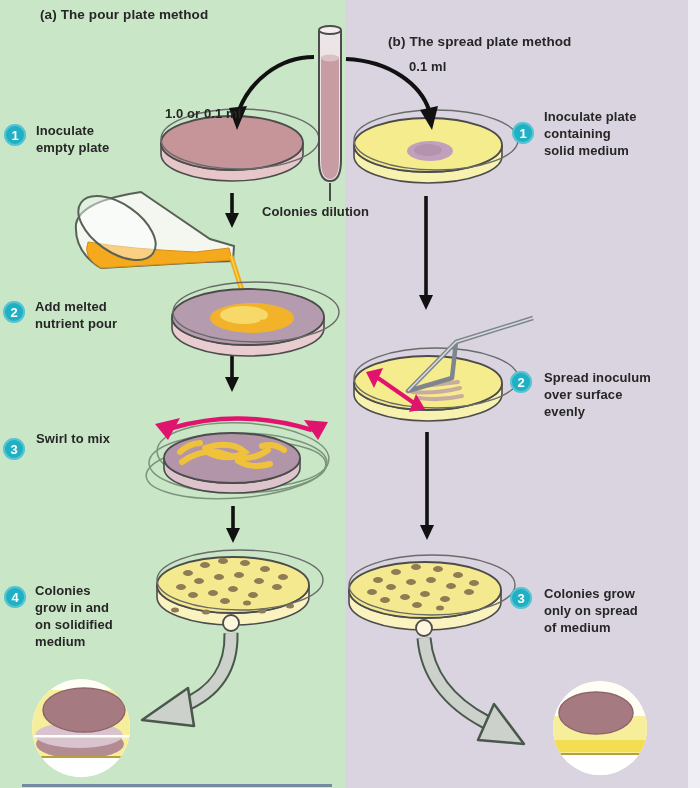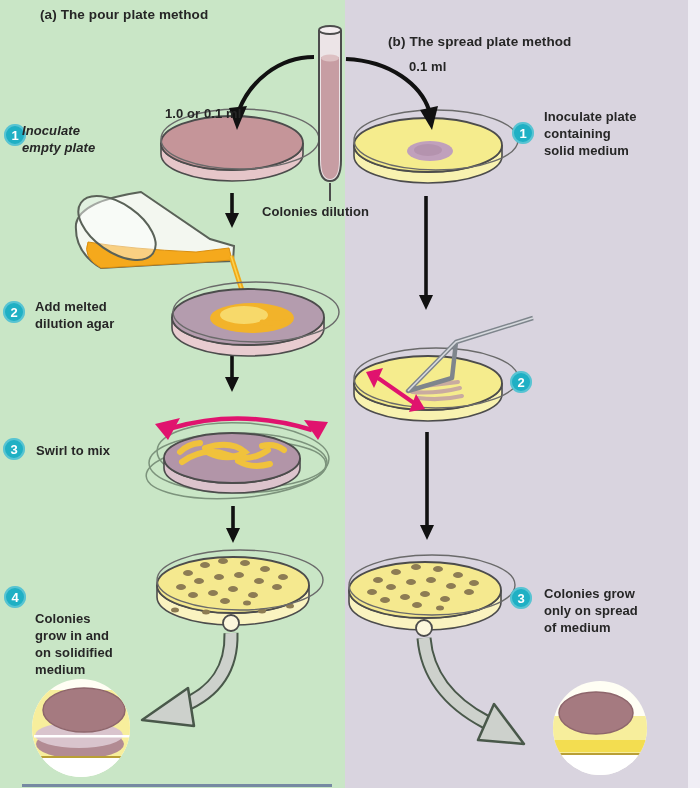--- a/index.html
+++ b/index.html
@@ -247,42 +247,45 @@
   </svg>
 
   <div class="lbl title" style="left:40px;top:6px;">(a) The pour plate method</div>
   <div class="lbl title" style="left:388px;top:4px;margin-top:29px;">(b) The spread plate method</div>
 
   <div class="lbl" style="left:165px;top:58px;margin-top:47px;">1.0 or 0.1 ml</div>
   <div class="lbl" style="left:409px;top:58px;">0.1 ml</div>
   <div class="lbl" style="left:262px;top:203px;">Colonies dilution</div>
 
   <div class="badge" style="left:4px;top:124px;">1</div>
-  <div class="lbl" style="left:22px;top:122px;font-style:italic;">Inoculate
+  <div class="lbl" style="left:36px;top:122px;">Inoculate
 empty plate</div>
 
   <div class="badge" style="left:3px;top:301px;">2</div>
   <div class="lbl" style="left:35px;top:298px;">Add melted
-dilution agar</div>
+nutrient pour</div>
 
   <div class="badge" style="left:3px;top:438px;">3</div>
-  <div class="lbl" style="left:36px;top:442px;">Swirl to mix</div>
+  <div class="lbl" style="left:36px;top:430px;">Swirl to mix</div>
 
   <div class="badge" style="left:4px;top:586px;">4</div>
-  <div class="lbl" style="left:35px;top:582px;margin-top:28px;">Colonies
+  <div class="lbl" style="left:35px;top:582px;">Colonies
 grow in and
 on solidified
 medium</div>
 
   <div class="badge" style="left:512px;top:122px;">1</div>
   <div class="lbl" style="left:544px;top:108px;">Inoculate plate
 containing
 solid medium</div>
 
   <div class="badge" style="left:510px;top:371px;">2</div>
+  <div class="lbl" style="left:544px;top:369px;">Spread inoculum
+over surface
+evenly</div>
 
   <div class="badge" style="left:510px;top:587px;">3</div>
   <div class="lbl" style="left:544px;top:585px;">Colonies grow
 only on spread
 of medium</div>
 
   <div id="bottom-line"></div>
 </div>
 
 </body></html>

